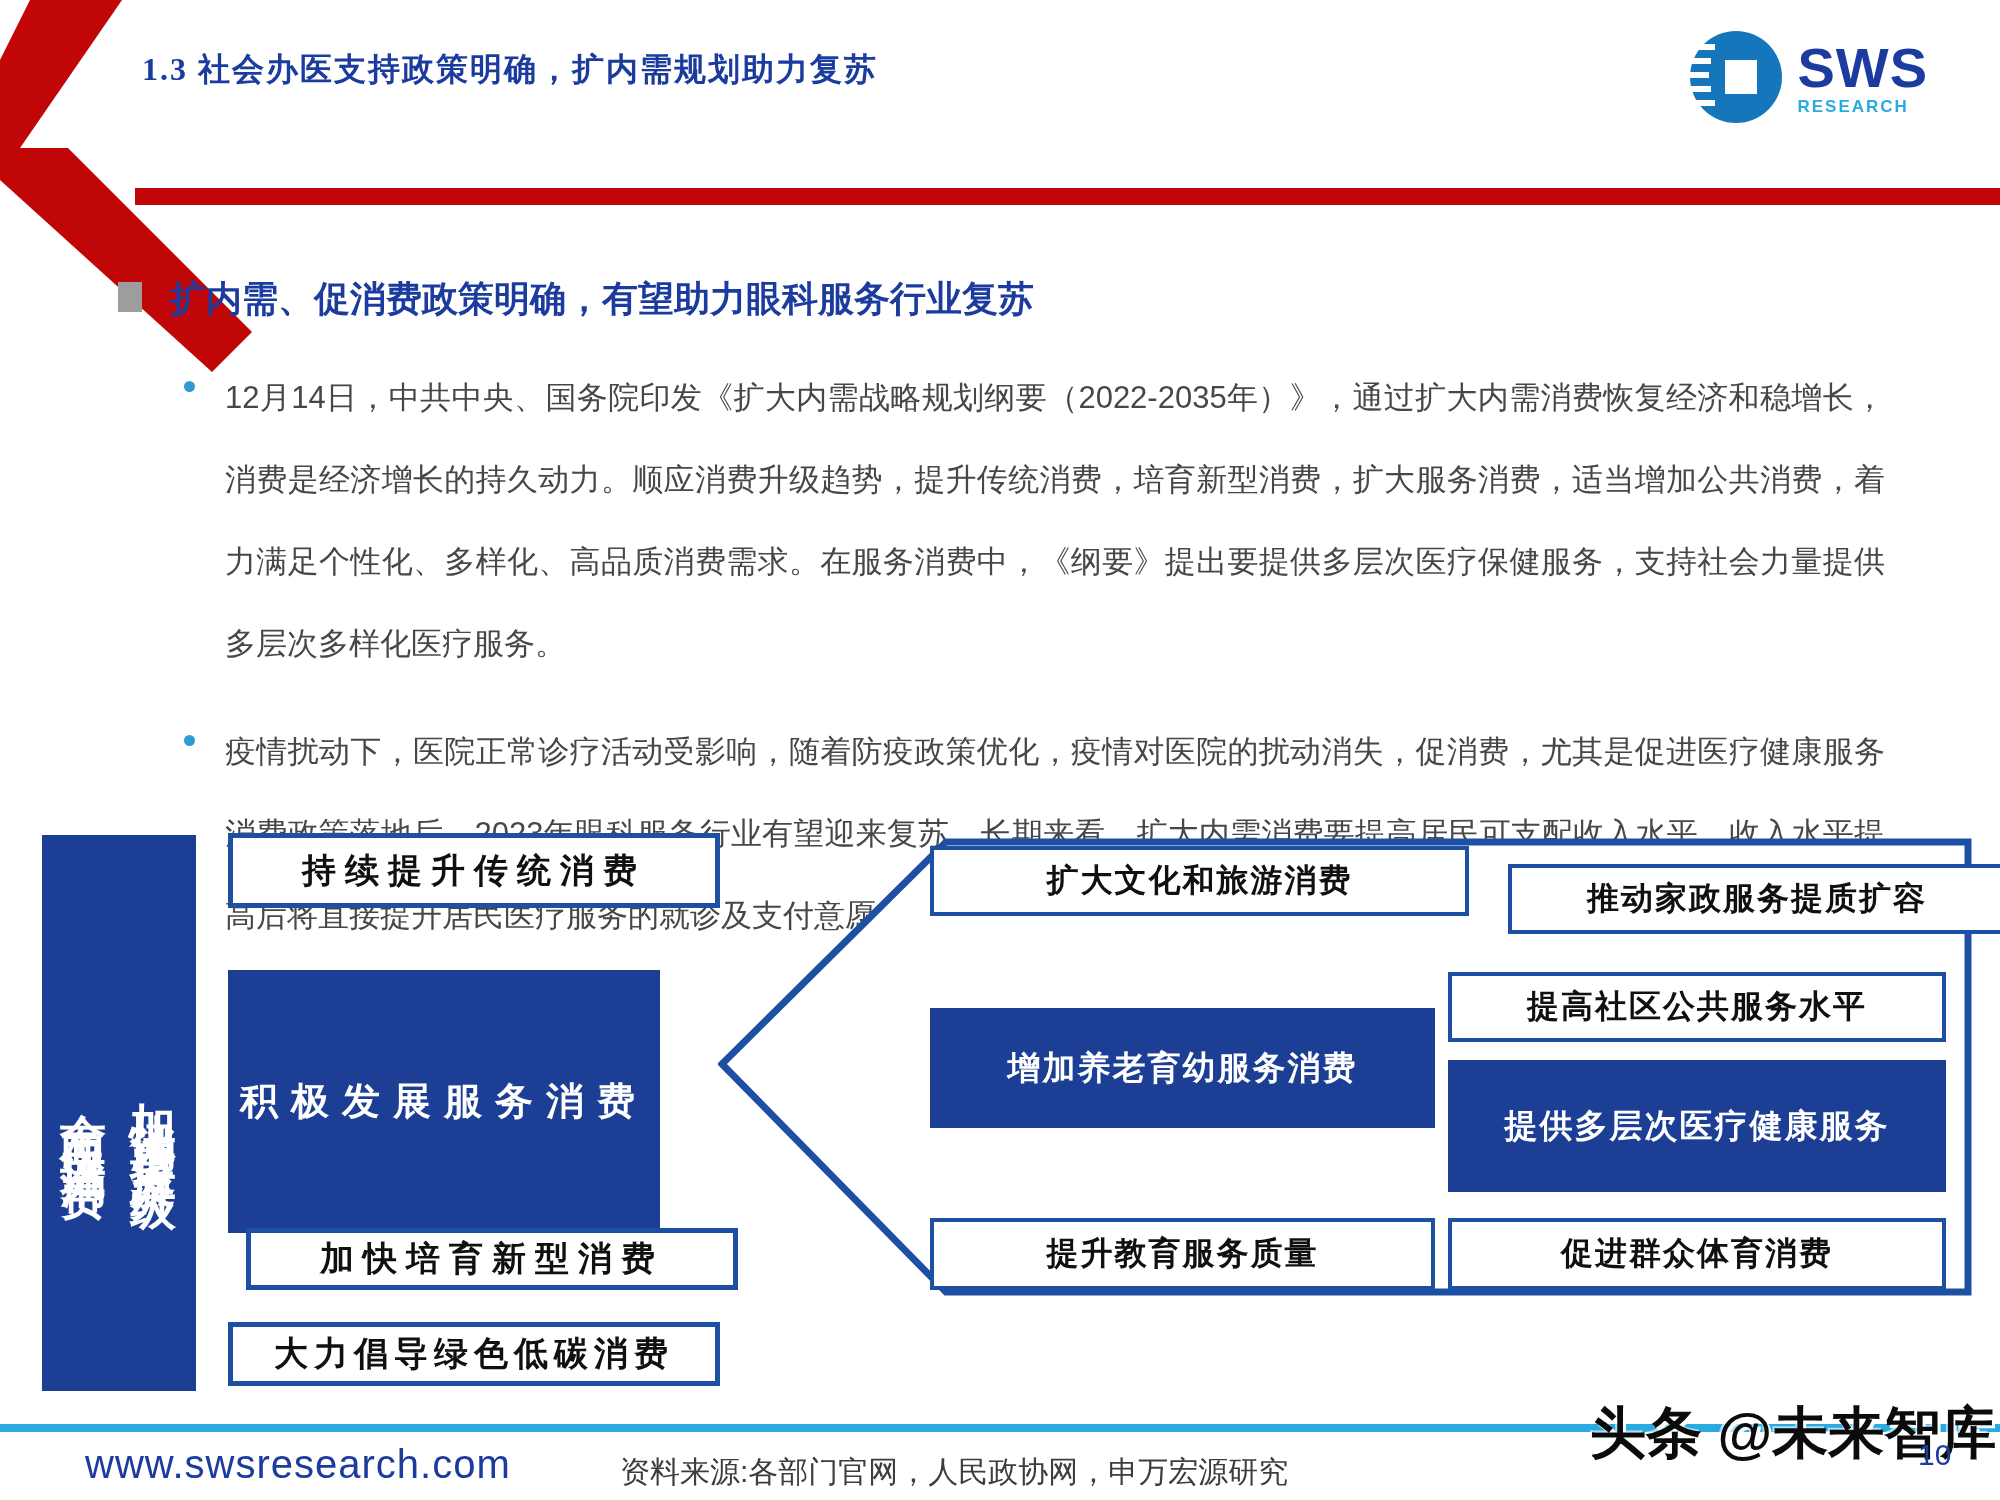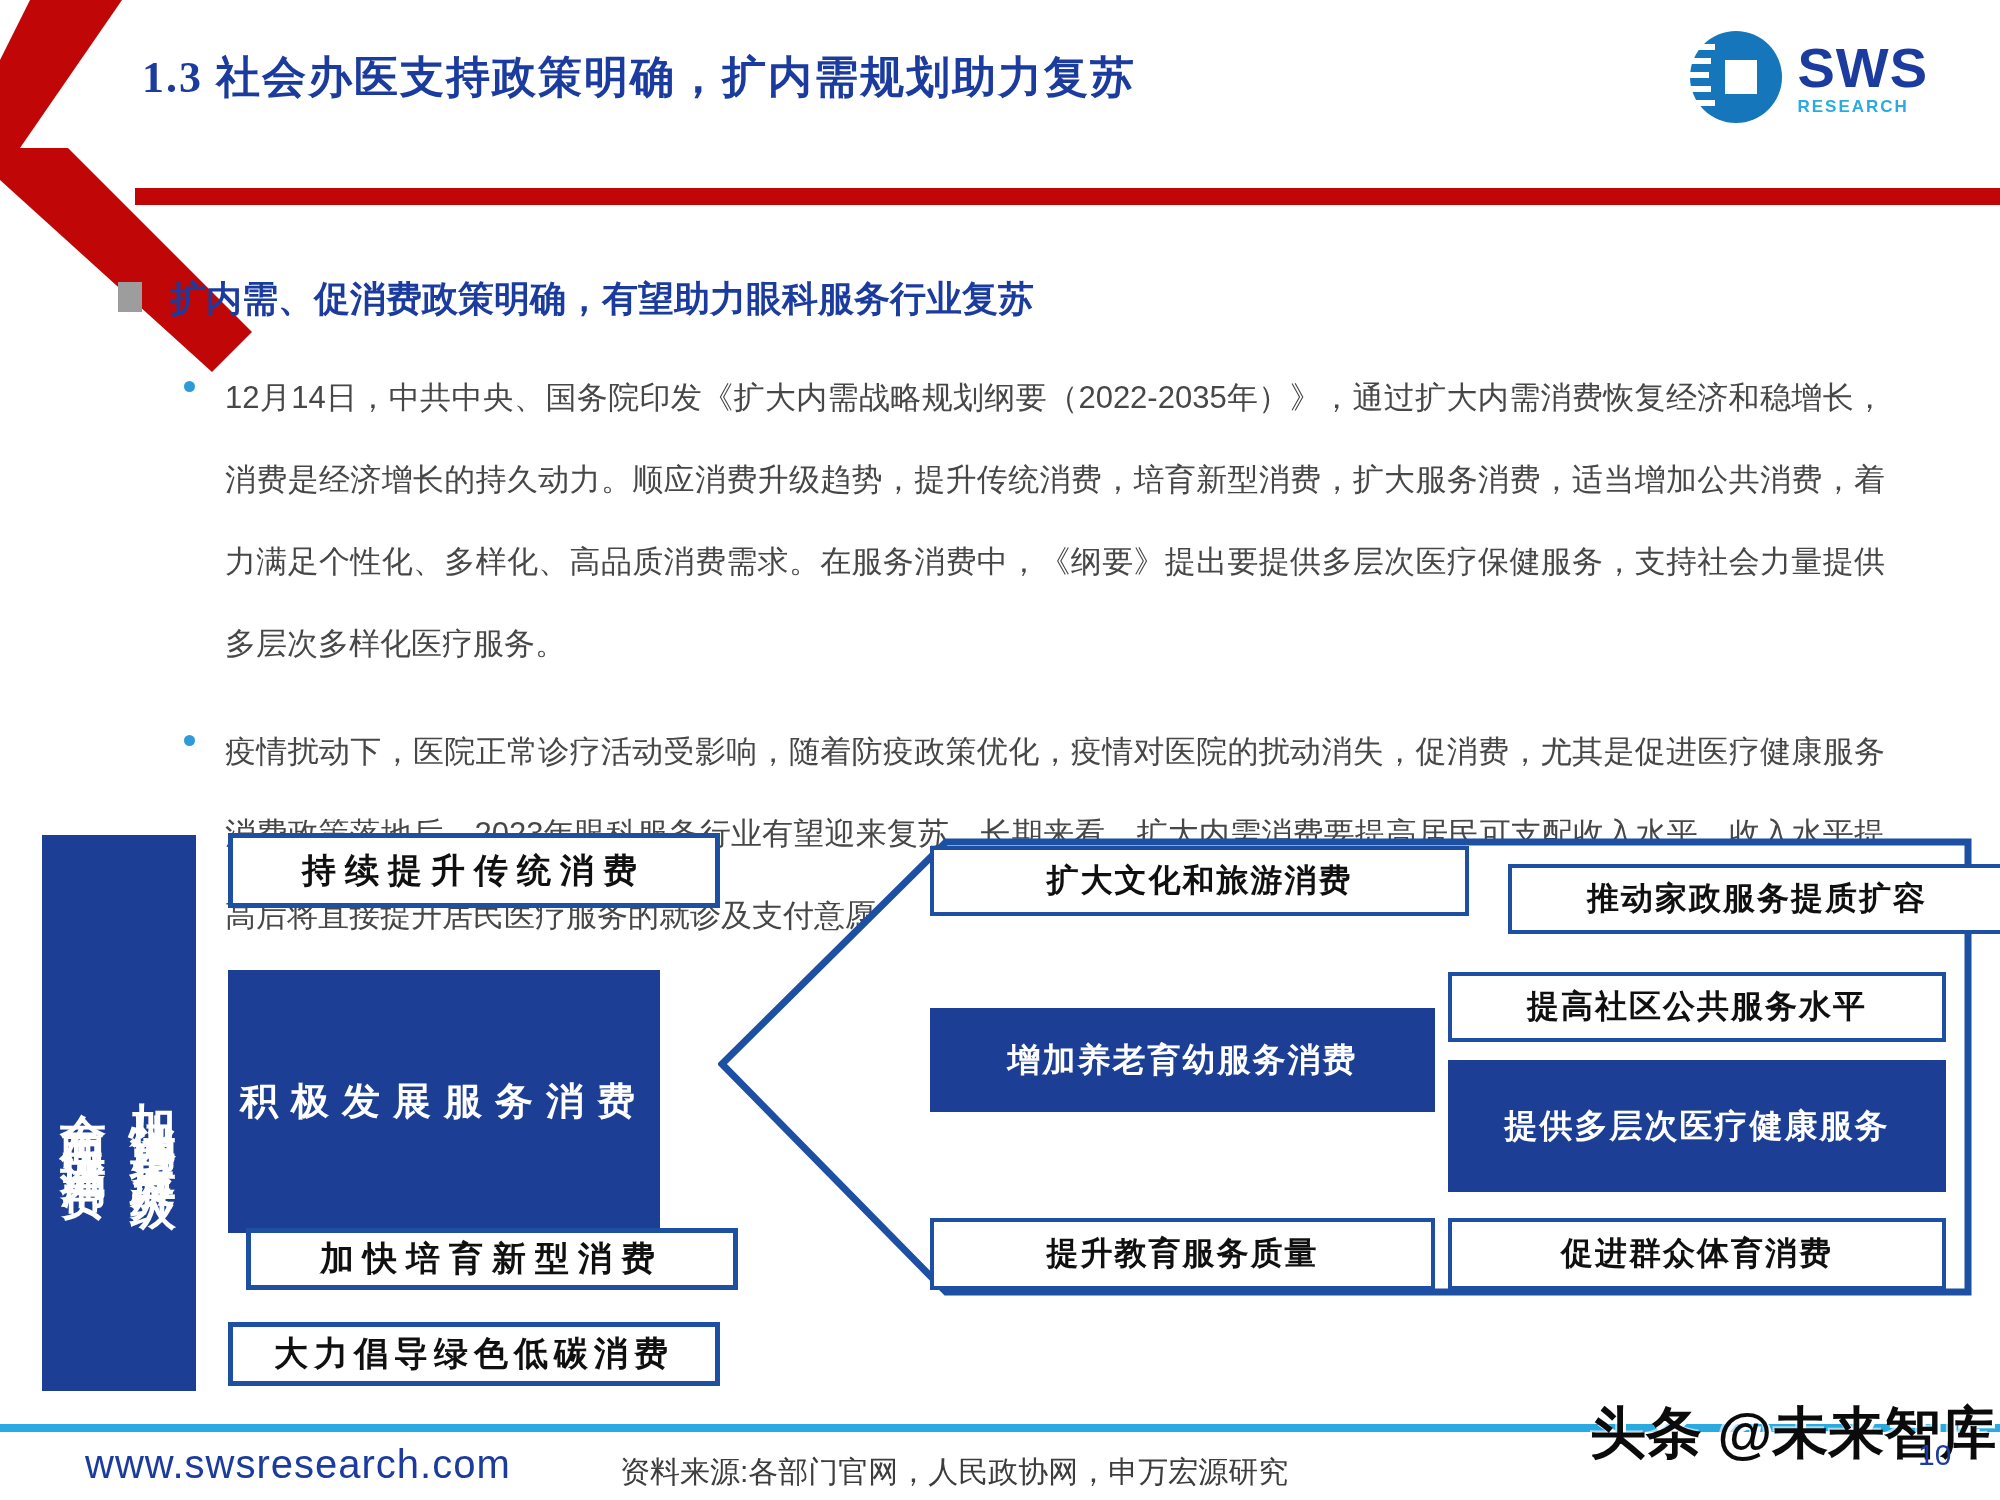--- a/index.html
+++ b/index.html
@@ -4,21 +4,21 @@
 <style>
   html,body{margin:0;padding:0;background:#ffffff;}
   #canvas{position:relative;width:2000px;height:1500px;background:#ffffff;overflow:hidden;
           font-family:"Liberation Sans","DejaVu Sans",sans-serif;}
 
   
   .chevron-svg{position:absolute;left:0;top:0;width:300px;height:380px;}
   .red-bar{position:absolute;left:135px;top:188px;width:1865px;height:17px;background:#c00606;}
   .page-title{position:absolute;left:142px;top:48px;width:1500px;
               font-family:"Liberation Serif","DejaVu Serif",serif;
-              font-size:44px;font-weight:bold;color:#1b3c9e;letter-spacing:2px;}
+              font-size:32px;font-weight:bold;color:#1b3c9e;letter-spacing:2px;}
   .logo{position:absolute;right:72px;top:30px;display:flex;align-items:center;gap:14px;}
   .logo-icon{position:relative;width:94px;height:94px;}
   .logo-text{display:flex;flex-direction:column;align-items:flex-start;line-height:1;}
   .logo-sws{font-size:56px;font-weight:900;color:#1b3c9e;letter-spacing:1px;}
   .logo-research{font-size:17px;font-weight:bold;color:#29abe2;letter-spacing:2px;margin-top:2px;}
 
   
   .section{position:absolute;left:112px;top:276px;width:1800px;}
   .section-heading{display:flex;align-items:flex-start;}
   .bullet-square{width:24px;height:30px;background:#9d9d9d;margin:6px 28px 0 6px;flex:none;}
@@ -44,21 +44,21 @@
   #lbox-2{left:228px;top:1228px;width:492px;height:62px;margin-left:18px;}
   #lbox-3{left:228px;top:1322px;width:492px;height:64px;letter-spacing:6px;}
 
   
   .arrow-svg{position:absolute;left:718px;top:836px;width:1256px;height:462px;}
   .abox{font-size:32px;letter-spacing:2px;}
   .abox.outline{border-width:4px;}
   #abox-0{left:930px;top:846px;width:539px;height:70px;}
   #abox-1{left:1508px;top:864px;width:498px;height:70px;}
   #abox-2{left:1448px;top:972px;width:498px;height:70px;}
-  #abox-3{left:930px;top:1008px;width:505px;height:104px;font-size:33px;}
+  #abox-3{left:930px;top:1008px;width:505px;height:120px;font-size:33px;}
   #abox-4{left:1448px;top:1060px;width:498px;height:132px;font-size:33px;}
   #abox-5{left:930px;top:1218px;width:505px;height:72px;}
   #abox-6{left:1448px;top:1218px;width:498px;height:72px;}
 
   
   .cyan-line{position:absolute;left:0;top:1424px;width:2000px;height:8px;background:#29abe2;}
   .website{position:absolute;left:85px;top:1442px;font-size:40px;color:#1b3c9e;letter-spacing:1px;}
   .source{position:absolute;left:620px;top:1452px;font-size:30px;color:#3d3d3d;}
   .watermark{position:absolute;left:1590px;top:1396px;font-size:56px;font-weight:900;color:#0b0b0b;
              text-shadow:3px 3px 0 rgba(255,255,255,0.95), -2px -2px 0 rgba(255,255,255,0.6);

